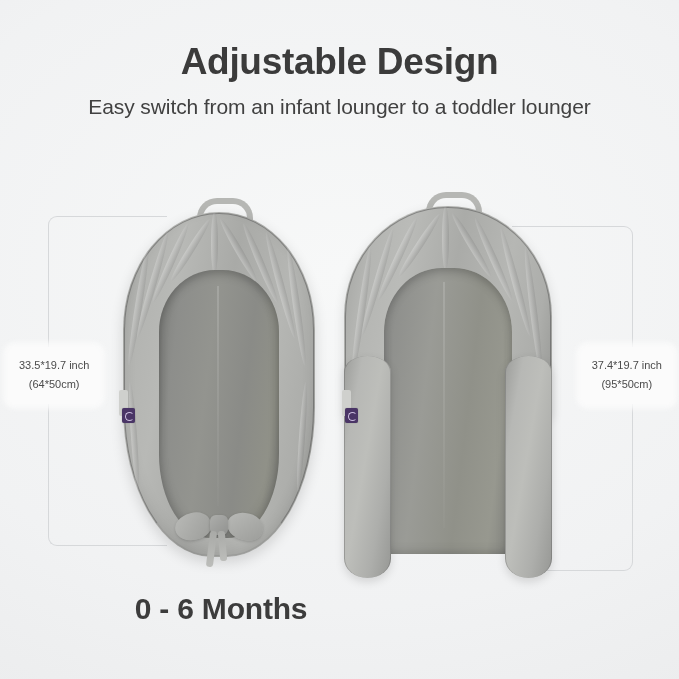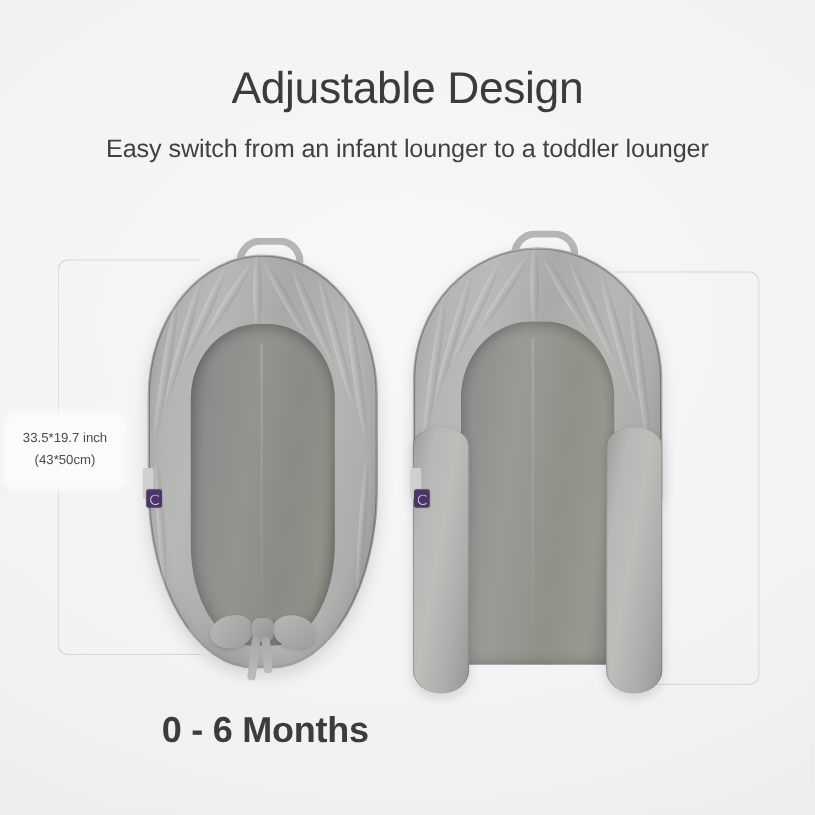--- a/index.html
+++ b/index.html
@@ -25,25 +25,25 @@
   
   .header {
     position: absolute;
     top: 38px;
     left: 0;
     width: 679px;
     text-align: center;
   }
   .title {
     font-size: 37px;
-    font-weight: normal;
+    font-weight: bold;
     color: #3b3b3b;
     letter-spacing: -0.3px;
     line-height: 48px;
-    margin: 12px;
+    margin: 0;
   }
   .subtitle {
     font-size: 21px;
     font-weight: normal;
     color: #414141;
     line-height: 30px;
     margin: 6px 0 0 0;
     letter-spacing: -0.1px;
   }
 
@@ -321,23 +321,27 @@
   <div class="header">
     <h1 class="title">Adjustable Design</h1>
     <p class="subtitle">Easy switch from an infant lounger to a toddler lounger</p>
   </div>
 
   <div class="bracket left"></div>
   <div class="bracket right"></div>
 
   <div class="dim-label left">
     <span>33.5*19.7 inch</span>
-    <span class="dim-line2">(43*50cm)</span>
-  </div>
-
+    <span class="dim-line2">(64*50cm)</span>
+  </div>
+
+  <div class="dim-label right">
+    <span>37.4*19.7 inch</span>
+    <span class="dim-line2">(95*50cm)</span>
+  </div>
 
   <div class="product" id="infant">
     <div class="handle"></div>
     <div class="infant-bumper">
       <div class="ribs">
         <div class="rib" style="left:12px;  top:34px;  width:7px;  height:120px; transform:rotate(9deg);"></div>
         <div class="rib" style="left:26px;  top:18px;  width:7px;  height:110px; transform:rotate(16deg);"></div>
         <div class="rib" style="left:44px;  top:8px;   width:7px;  height:86px;  transform:rotate(24deg);"></div>
         <div class="rib" style="left:64px;  top:2px;   width:7px;  height:72px;  transform:rotate(32deg);"></div>
         <div class="rib" style="left:88px;  top:0px;   width:7px;  height:62px;  transform:rotate(0deg);"></div>

